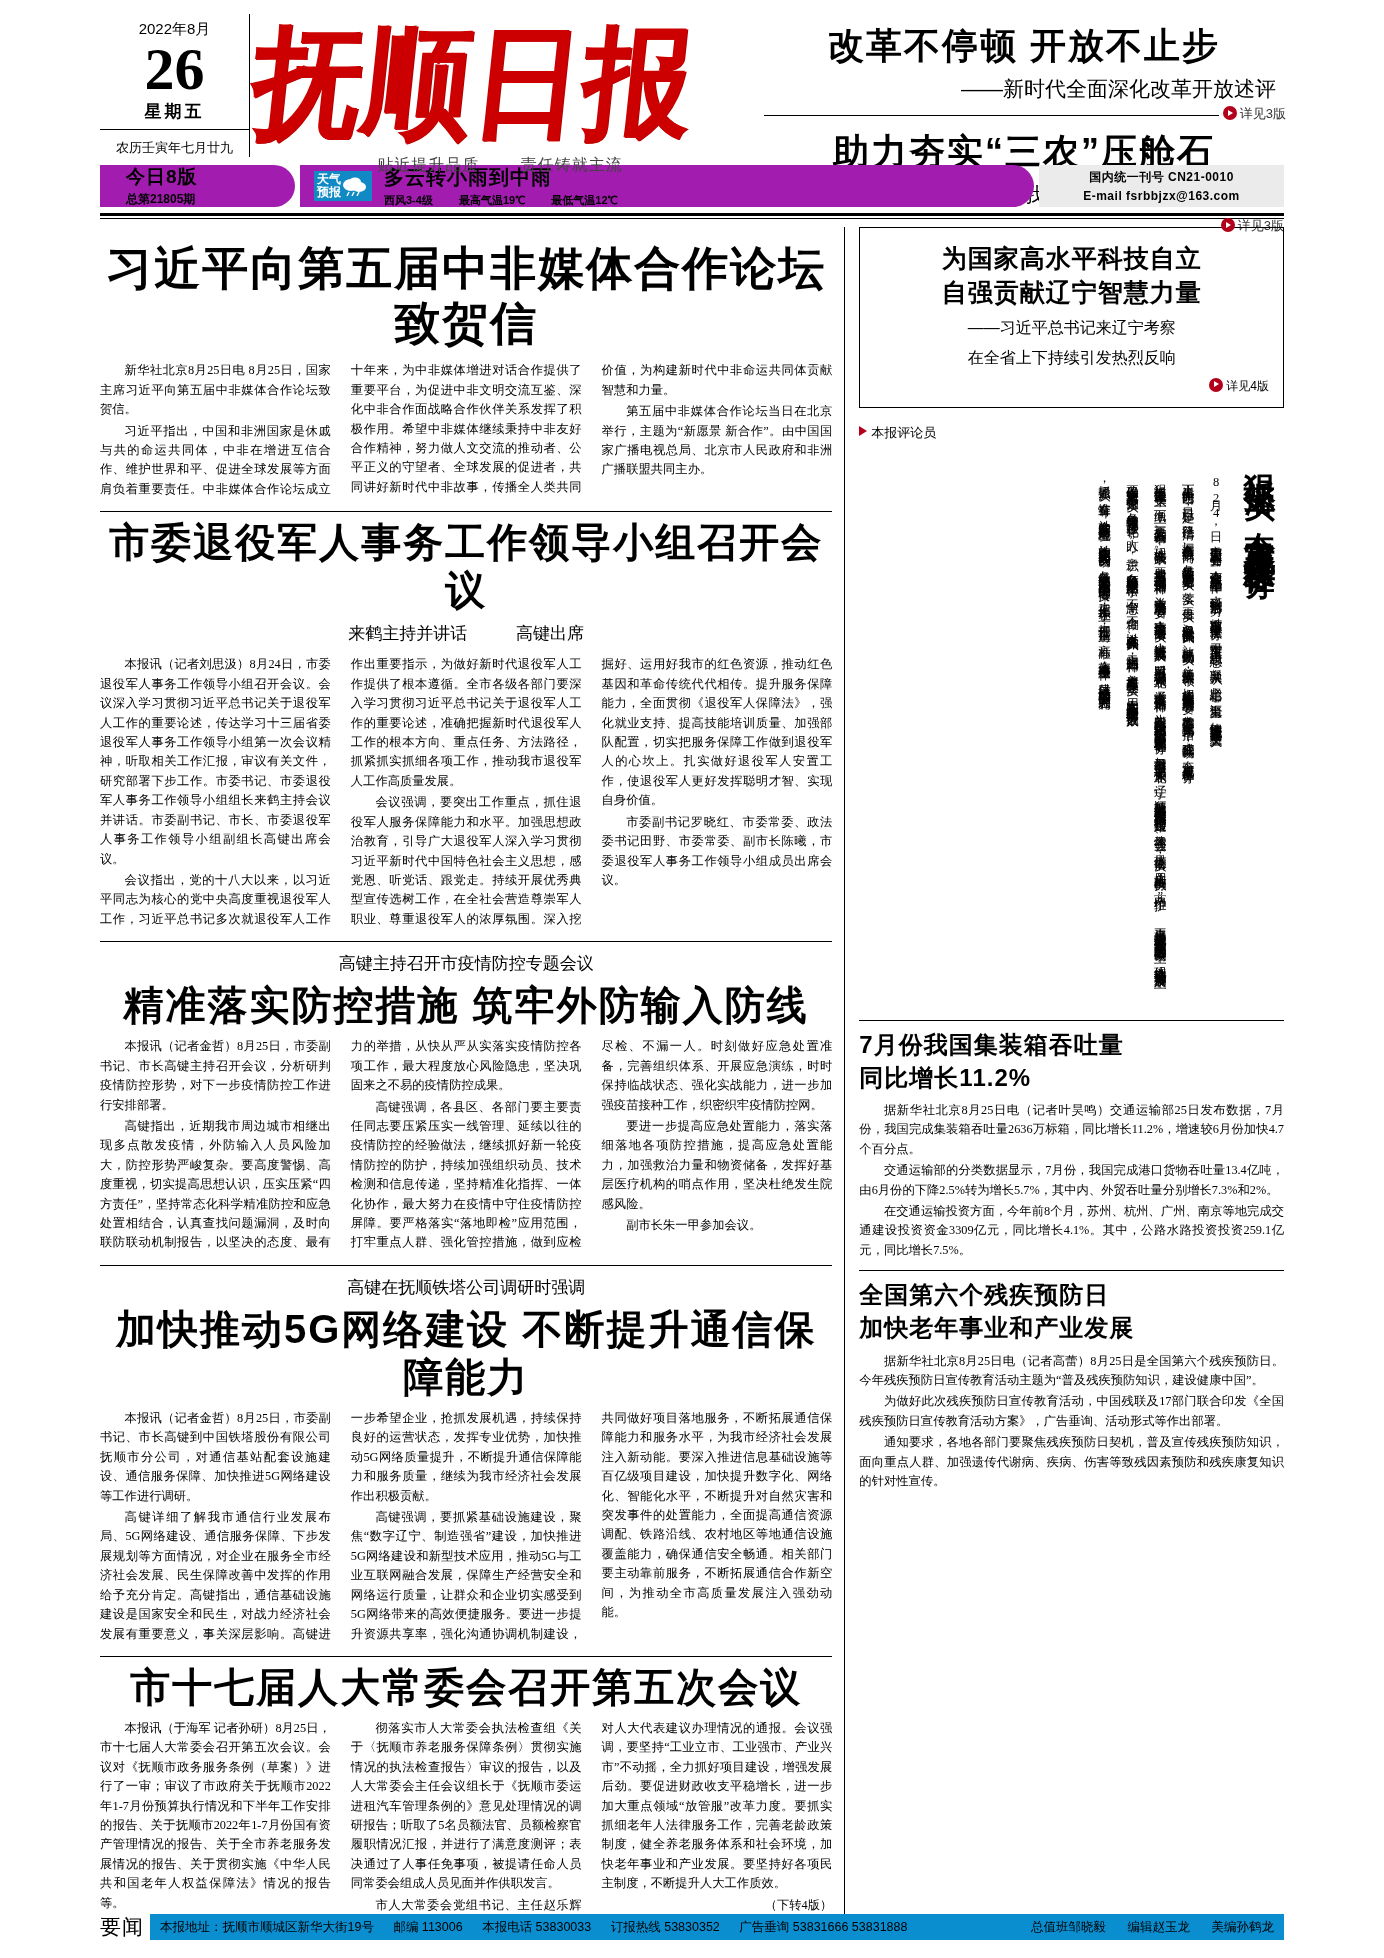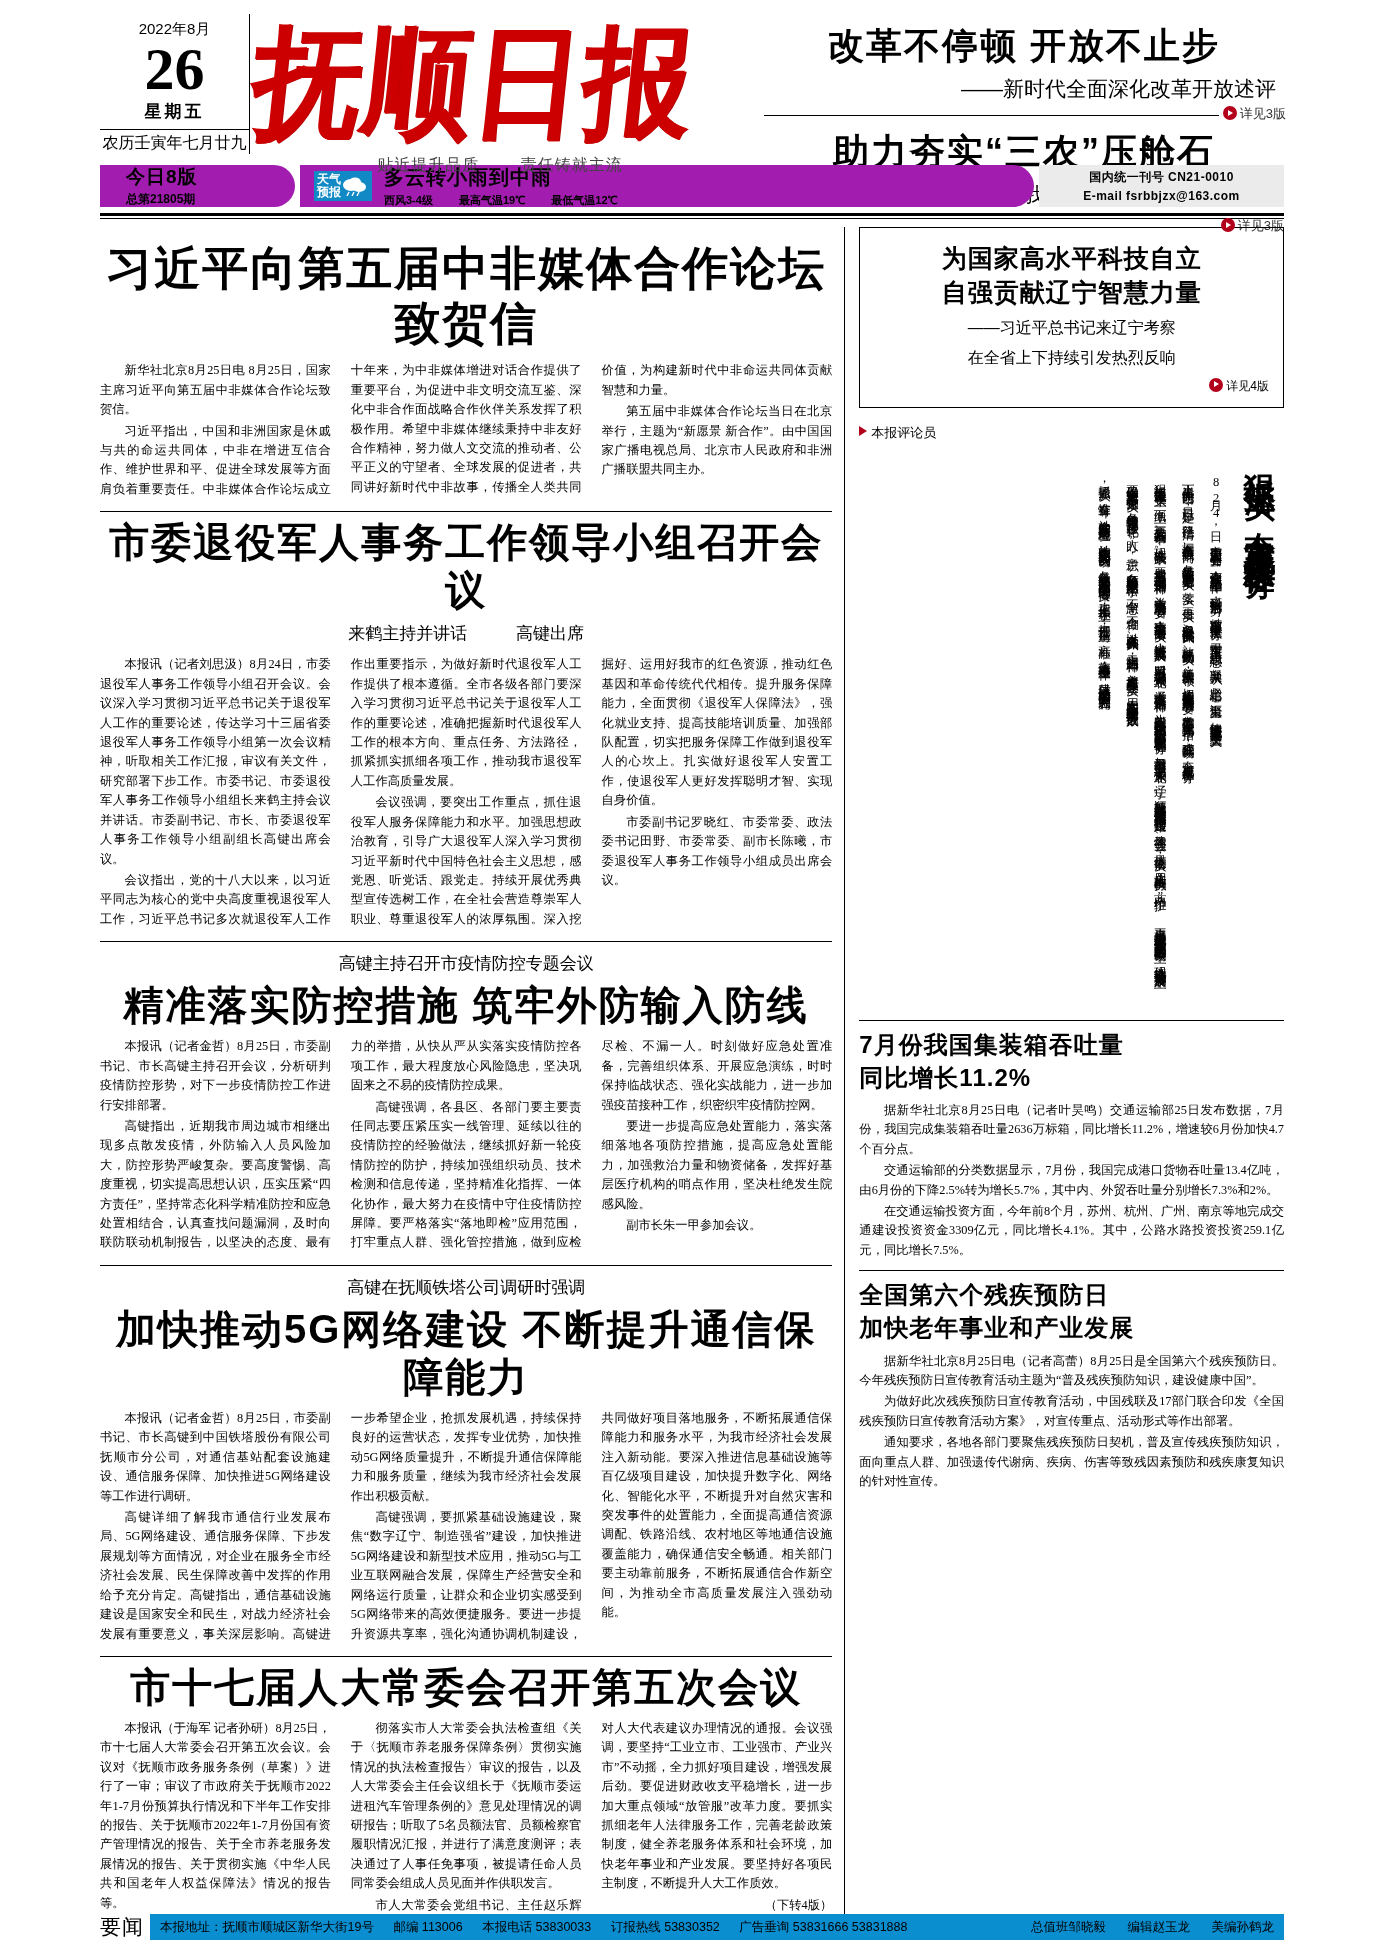--- a/index.html
+++ b/index.html
@@ -16,21 +16,21 @@
   
   .masthead { display:flex; align-items:flex-start; padding:14px 100px 0 100px; height:165px; }
   .date-box {
     width:150px; text-align:center; padding-top:6px;
     border-right:1px solid #000;
     margin-right:4px;
   }
   .date-ym { font-size:15px; letter-spacing:0px; font-family:"Liberation Sans",sans-serif; }
   .date-day { font-size:60px; font-weight:bold; line-height:0.95; font-family:"Liberation Serif",serif; margin:2px 0 2px 0; }
   .date-week { font-size:17px; font-weight:bold; font-family:"Liberation Sans",sans-serif; letter-spacing:3px; }
-  .date-lunar { font-size:16px; font-family:"Liberation Sans",sans-serif; border-top:1px solid #000; margin-top:6px; padding-top:3px; }
+  .date-lunar { font-size:13px; font-family:"Liberation Sans",sans-serif; border-top:1px solid #000; margin-top:6px; padding-top:9px; }
 
   .logo-wrap { flex:0 0 auto; width:480px; position:relative; margin-left:6px;}
   .logo-title {
     font-family:"Liberation Serif", serif;
     font-size:108px; font-weight:bold; color:#cc0000;
     line-height:1.05; letter-spacing:2px;
     transform:skewX(-6deg) scaleY(1.12);
     transform-origin:left top;
     text-align:left;
     white-space:nowrap;
@@ -376,21 +376,21 @@
           <p>在交通运输投资方面，今年前8个月，苏州、杭州、广州、南京等地完成交通建设投资资金3309亿元，同比增长4.1%。其中，公路水路投资投资259.1亿元，同比增长7.5%。</p>
         </div>
       </div>
 
       <div class="rnews">
         <div class="rnews-hr"></div>
         <div class="rnews-title">全国第六个残疾预防日</div>
         <div class="rnews-title" style="margin-top:-6px">加快老年事业和产业发展</div>
         <div class="rnews-body">
           <p>据新华社北京8月25日电（记者高蕾）8月25日是全国第六个残疾预防日。今年残疾预防日宣传教育活动主题为“普及残疾预防知识，建设健康中国”。</p>
-          <p>为做好此次残疾预防日宣传教育活动，中国残联及17部门联合印发《全国残疾预防日宣传教育活动方案》，对宣传重点、活动形式等作出部署。</p>
+          <p>为做好此次残疾预防日宣传教育活动，中国残联及17部门联合印发《全国残疾预防日宣传教育活动方案》，广告垂询、活动形式等作出部署。</p>
           <p>通知要求，各地各部门要聚焦残疾预防日契机，普及宣传残疾预防知识，面向重点人群、加强遗传代谢病、疾病、伤害等致残因素预防和残疾康复知识的针对性宣传。</p>
         </div>
       </div>
 
     </div>
   </div>
 
   <div class="footer">
     <div class="foot-tag">要闻</div>
     <div class="foot-bar">

